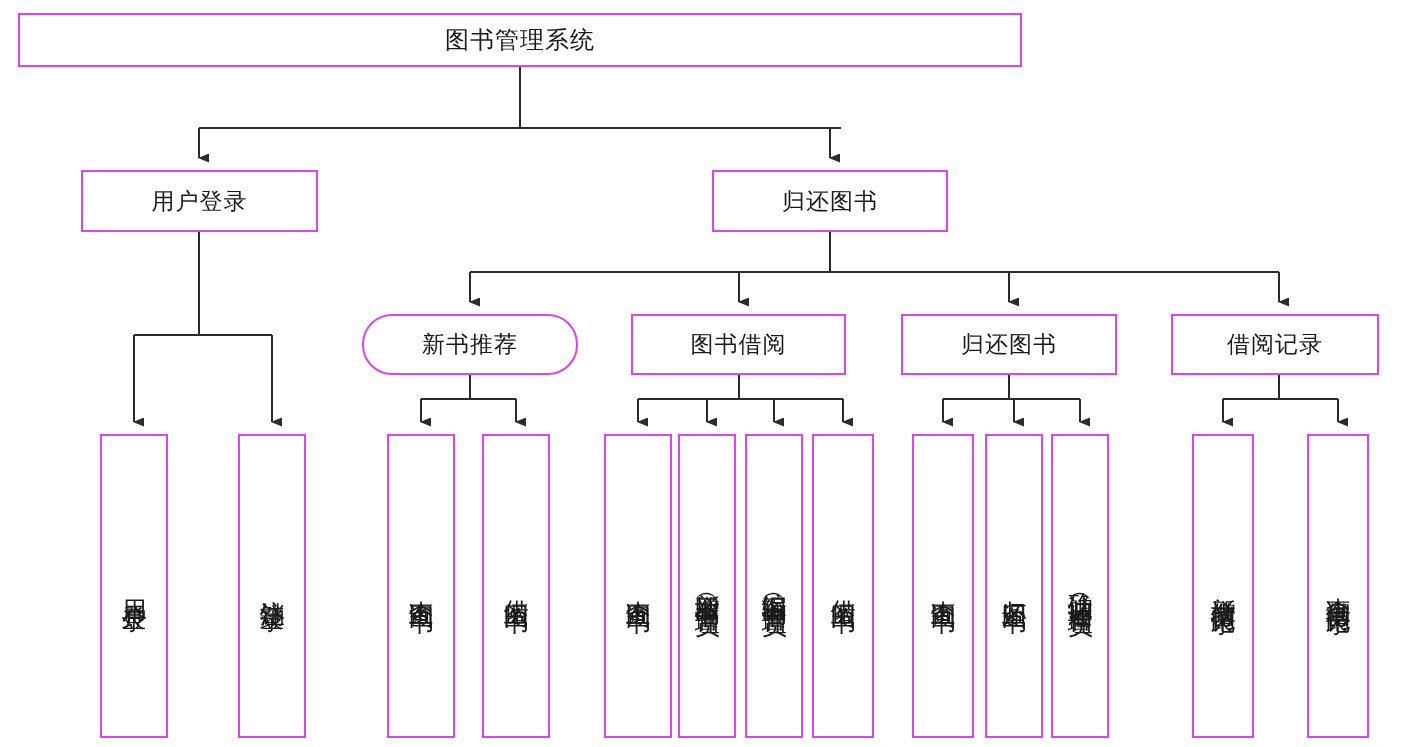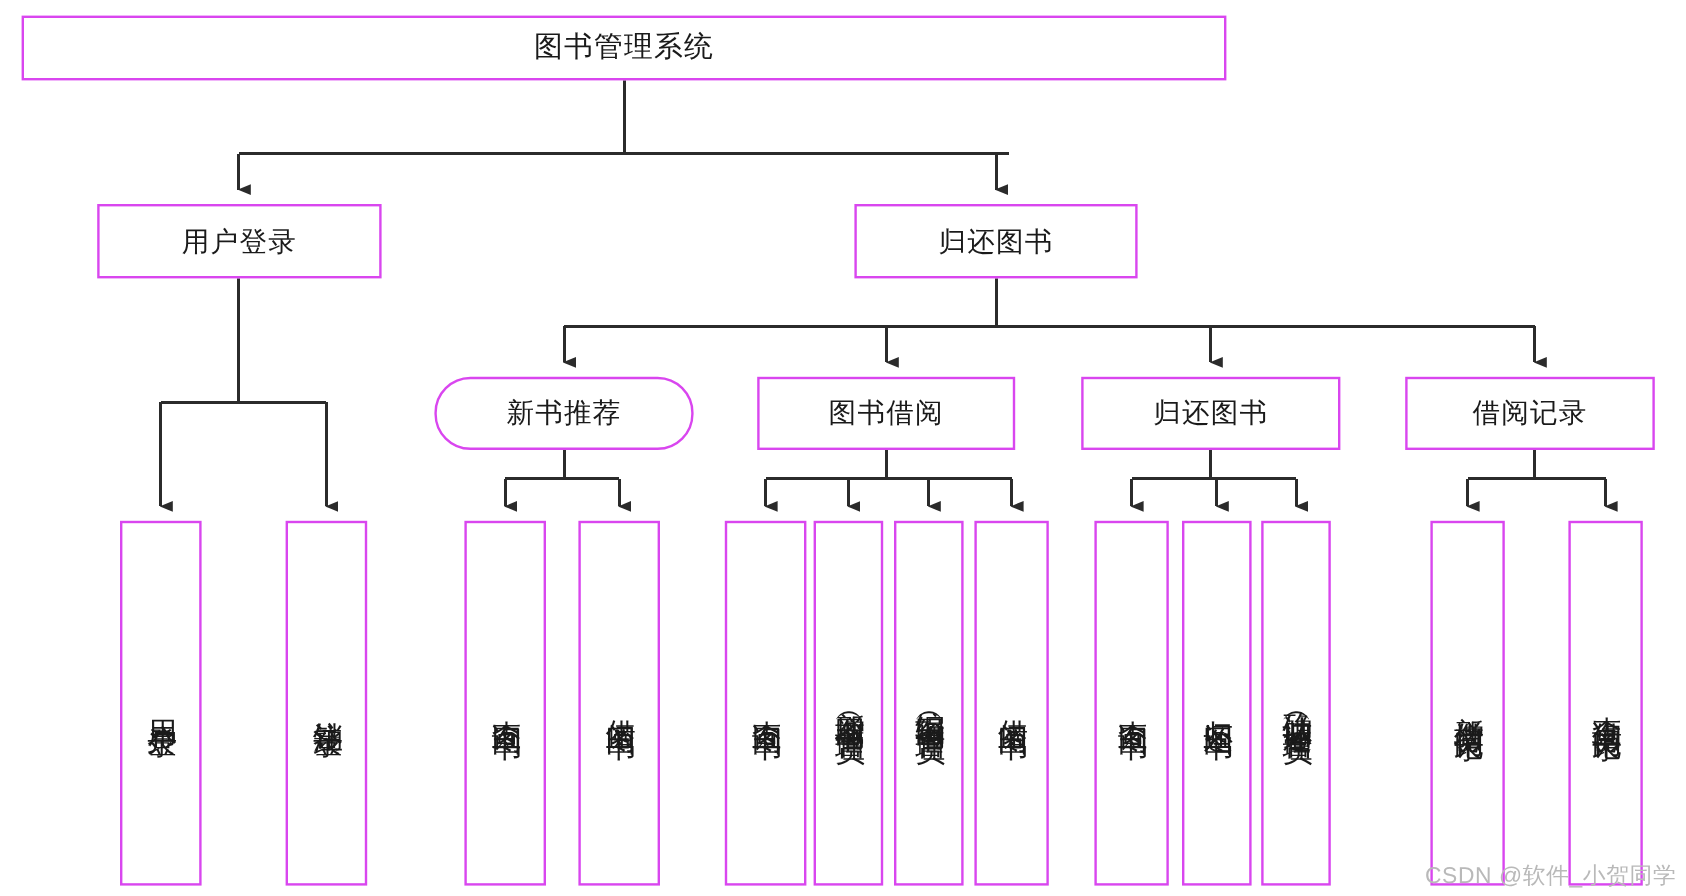--- a/index.html
+++ b/index.html
@@ -191,15 +191,14 @@
   <div class="node vert" style="left: 1051px; top: 434px; width: 58px; height: 304px;">
     <span class="node-label">确认归还（管理员）</span>
   </div>
   <div class="node vert" style="left: 1192px; top: 434px; width: 62px; height: 304px;">
     <span class="node-label">新增借阅记录</span>
   </div>
   <div class="node vert" style="left: 1307px; top: 434px; width: 62px; height: 304px;">
     <span class="node-label">查询借阅记录</span>
   </div>
 
-  <div id="watermark">CSDN @软件_小贺同学</div>
 
 </div>
 
 </body></html>

